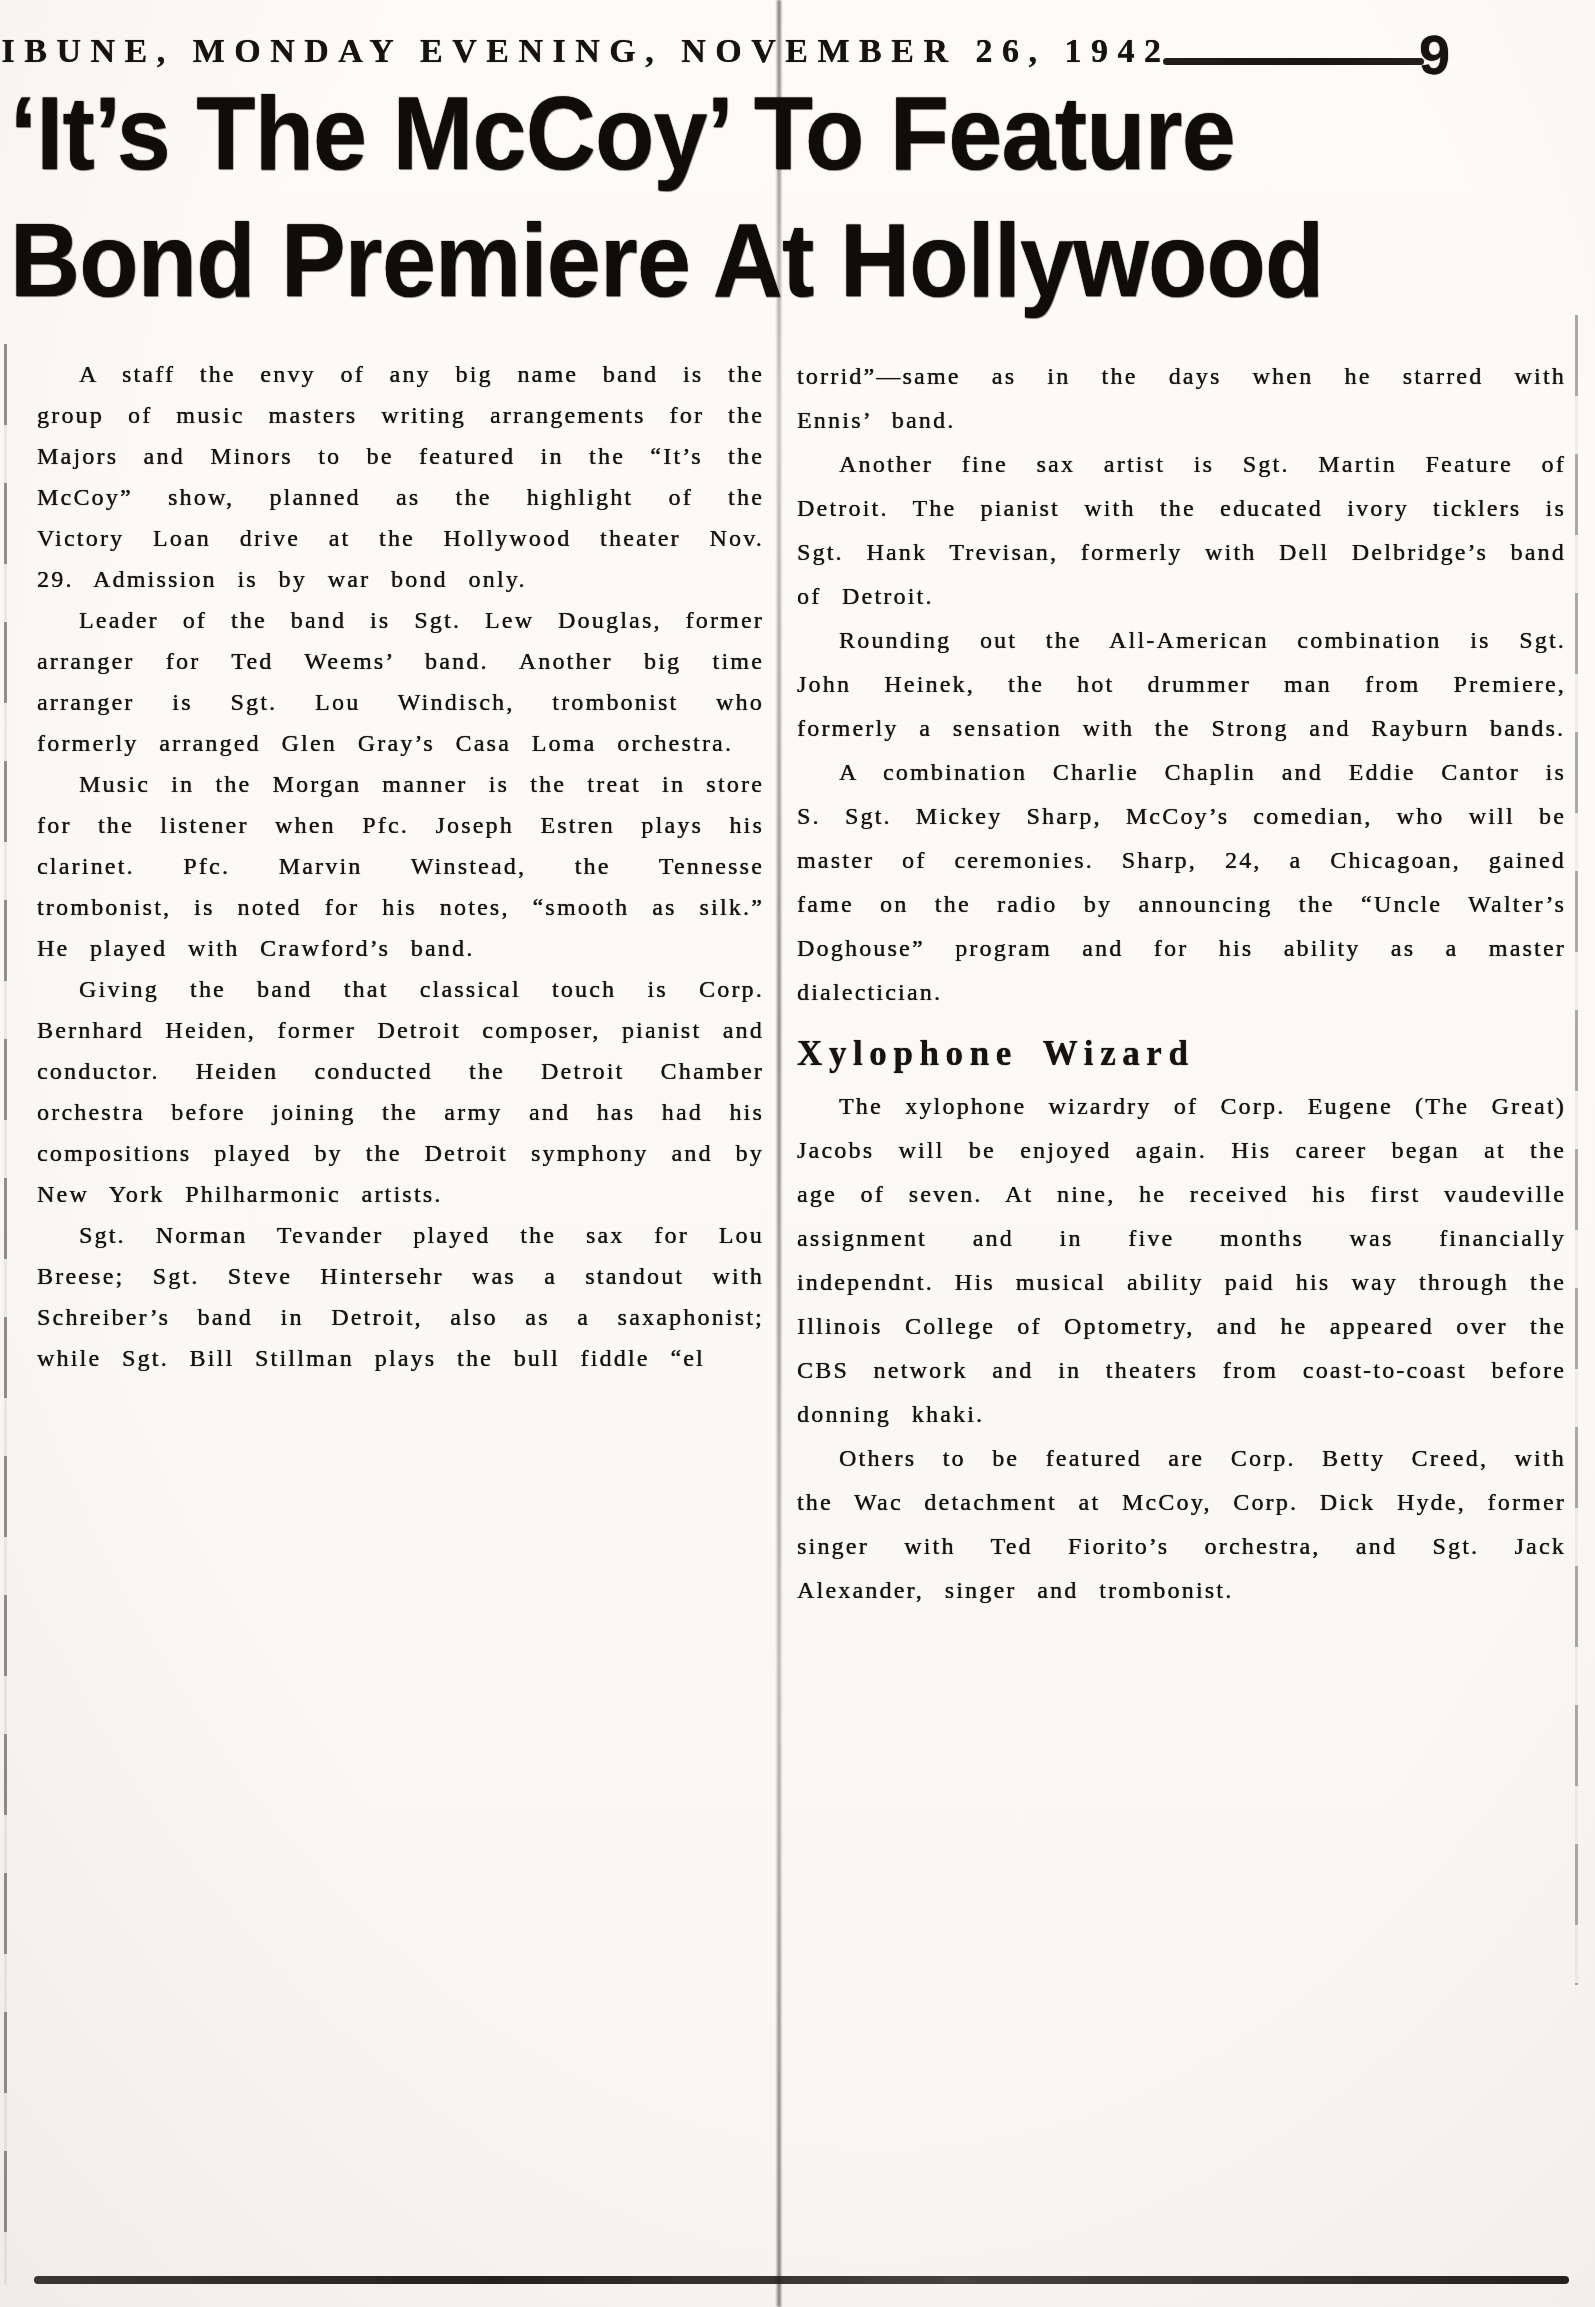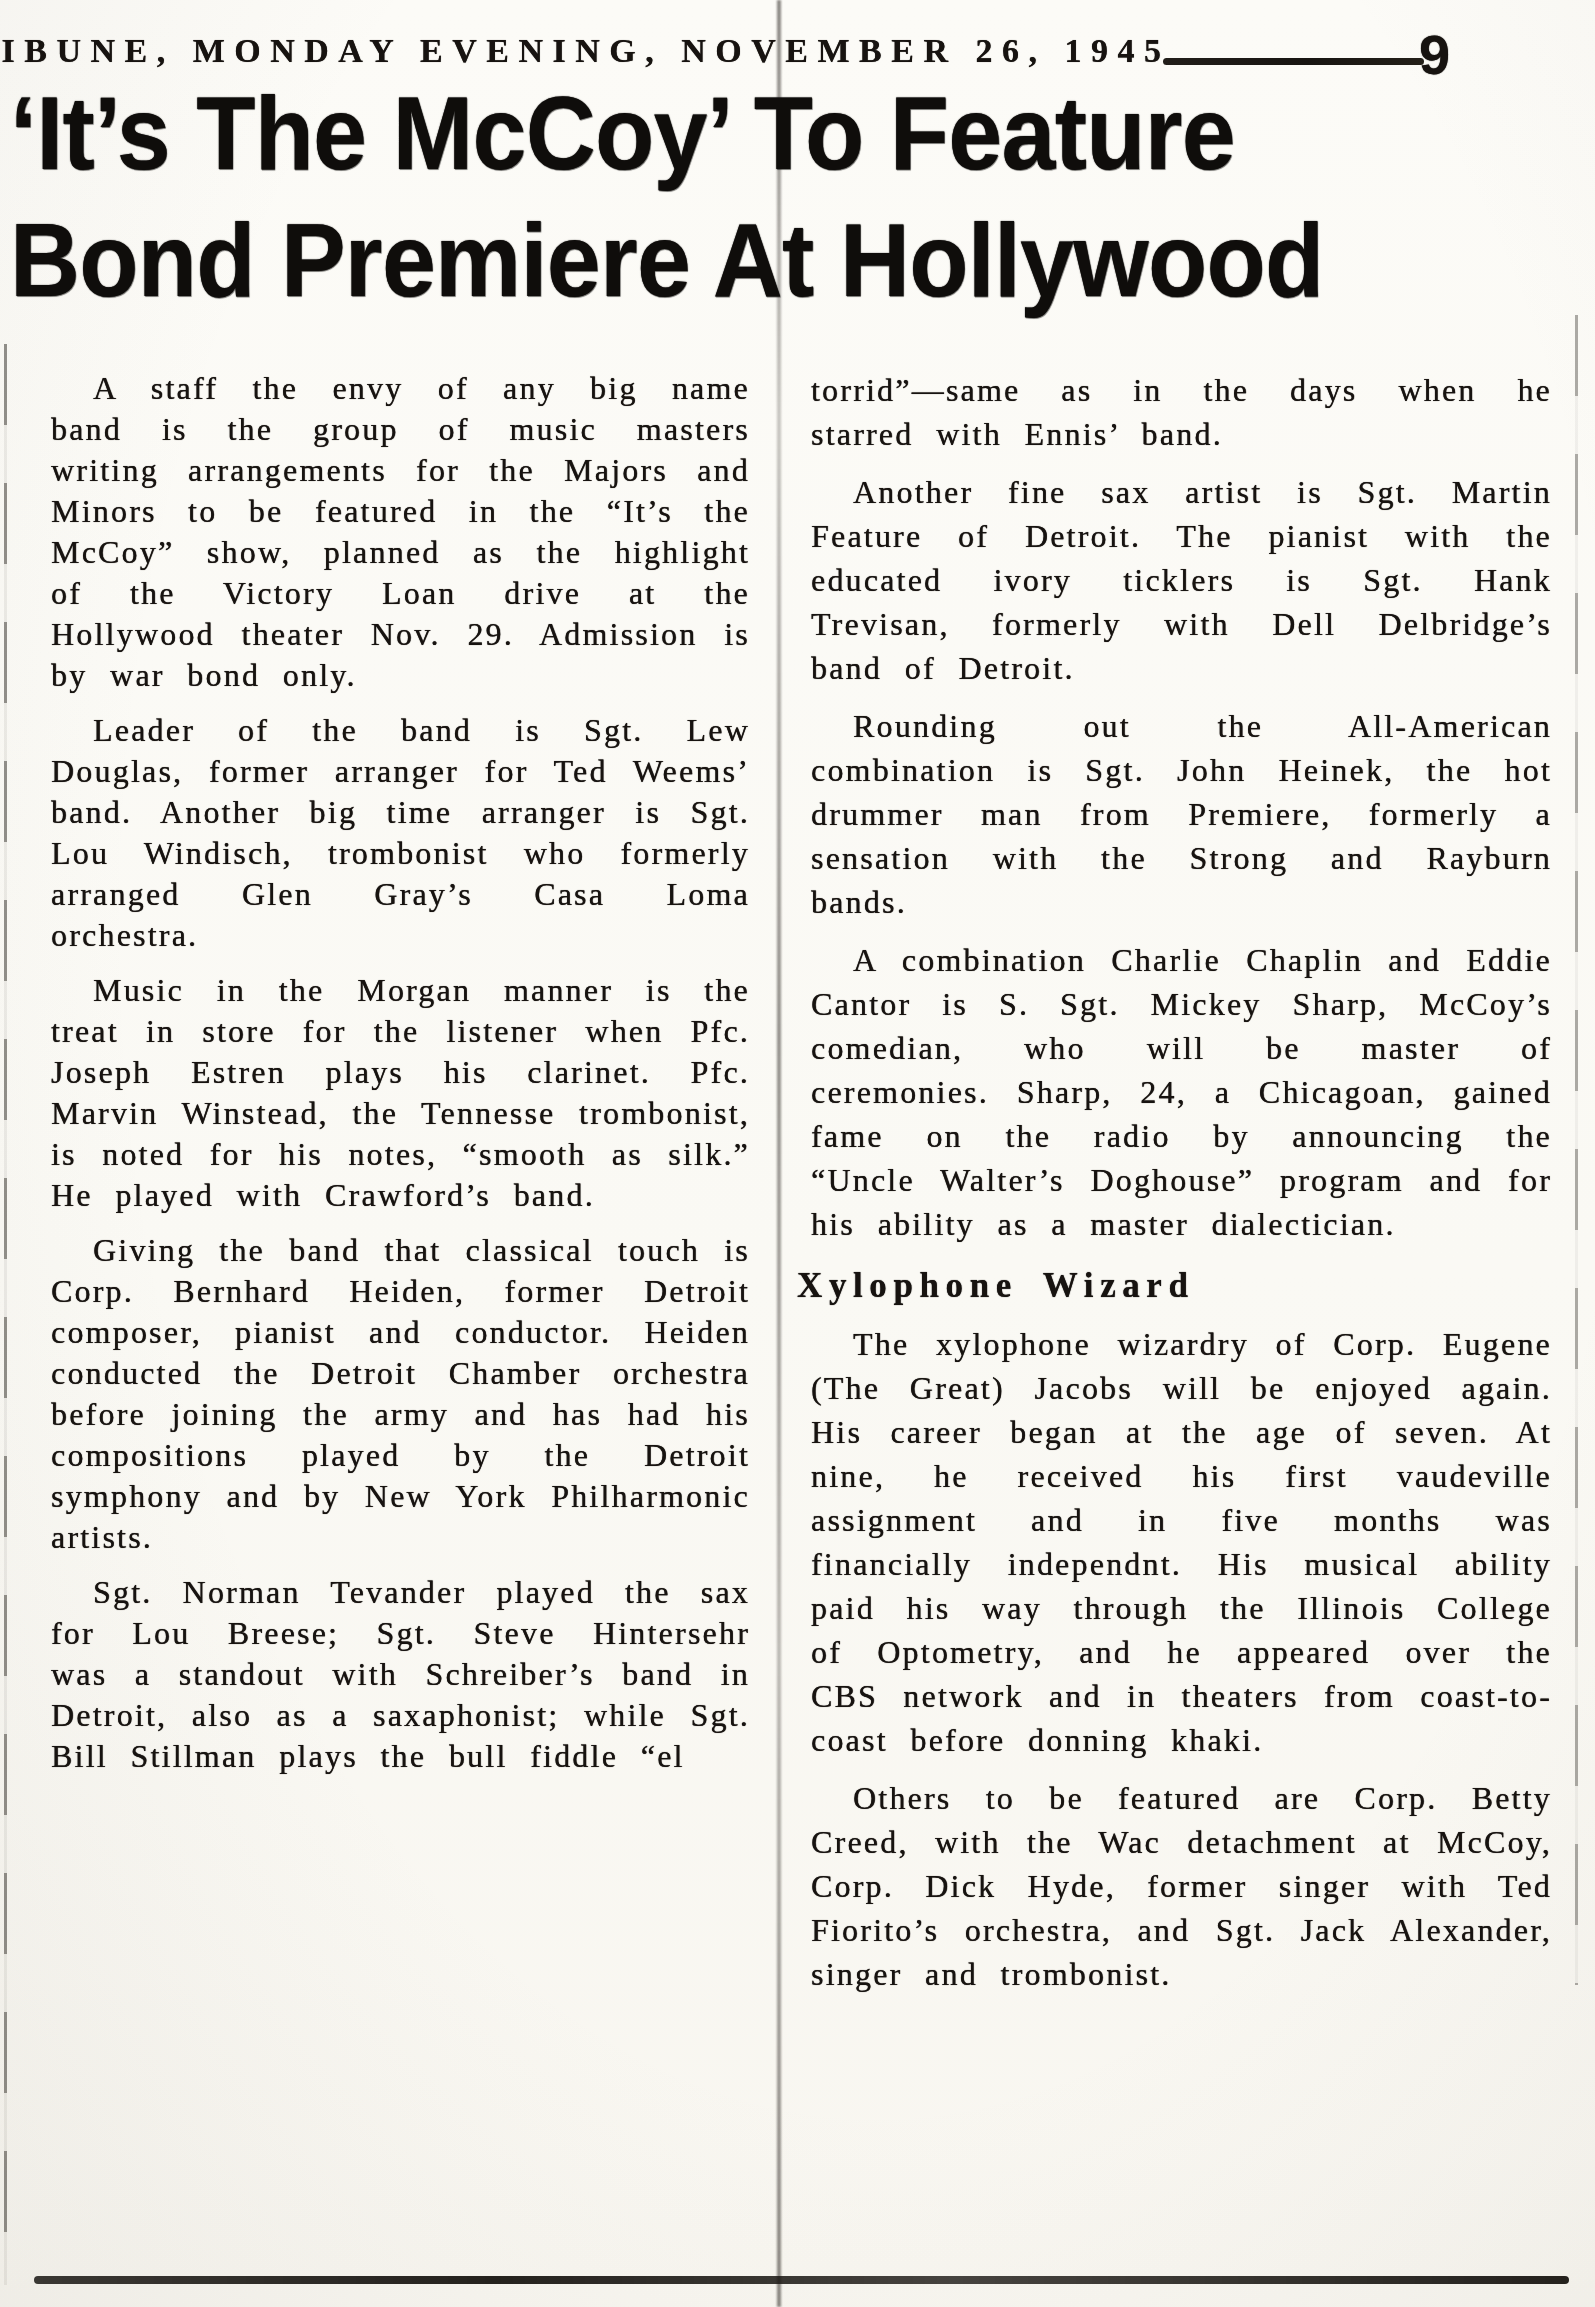--- a/index.html
+++ b/index.html
@@ -66,21 +66,21 @@
   }
   .headline span { display:block; }
 
   
   .columns { position:absolute; top:354px; left:0; width:1595px; display:flex; }
   .col { text-align:justify; }
   .col-left  { width:727px;  margin-left:37px; line-height:41px; }
   .col-right { width:769px; margin-left:33px; line-height:44px; }
 
   .col p {
-    margin:14px; font-size:32px; letter-spacing:2.2px; word-spacing:12.5px;
+    margin:0; font-size:24px; letter-spacing:2.2px; word-spacing:12.5px;
     text-indent:42px;
     text-shadow:0 0 0.8px rgba(22,18,14,0.85), 0.4px 0.4px 0.4px rgba(22,18,14,0.35);
   }
   .col p.continuation { text-indent:0; }
   .col h2 {
     margin:17.6px 0 8.8px 0; font-size:35px; font-weight:bold;
     letter-spacing:6.6px; word-spacing:10.3px; text-align:left; text-indent:0;
     text-shadow:0 0 1px rgba(15,12,10,0.95);
   }
 
@@ -95,21 +95,21 @@
 </head>
 <body>
 
 <div class="page">
 
   <div class="crease"></div>
   <div class="edge-rule left"></div>
   <div class="edge-rule right"></div>
 
   <header class="masthead">
-    <span class="masthead-title">IBUNE, MONDAY EVENING, NOVEMBER 26, 1945</span>
+    <span class="masthead-title">IBUNE, MONDAY EVENING, NOVEMBER 26, 1942</span>
     <span class="masthead-dash"></span>
     <span class="masthead-page-number">9</span>
   </header>
 
   <h1 class="headline">
     <span>‘It’s The McCoy’ To Feature</span>
     <span>Bond Premiere At Hollywood</span>
   </h1>
 
   <main class="columns">

